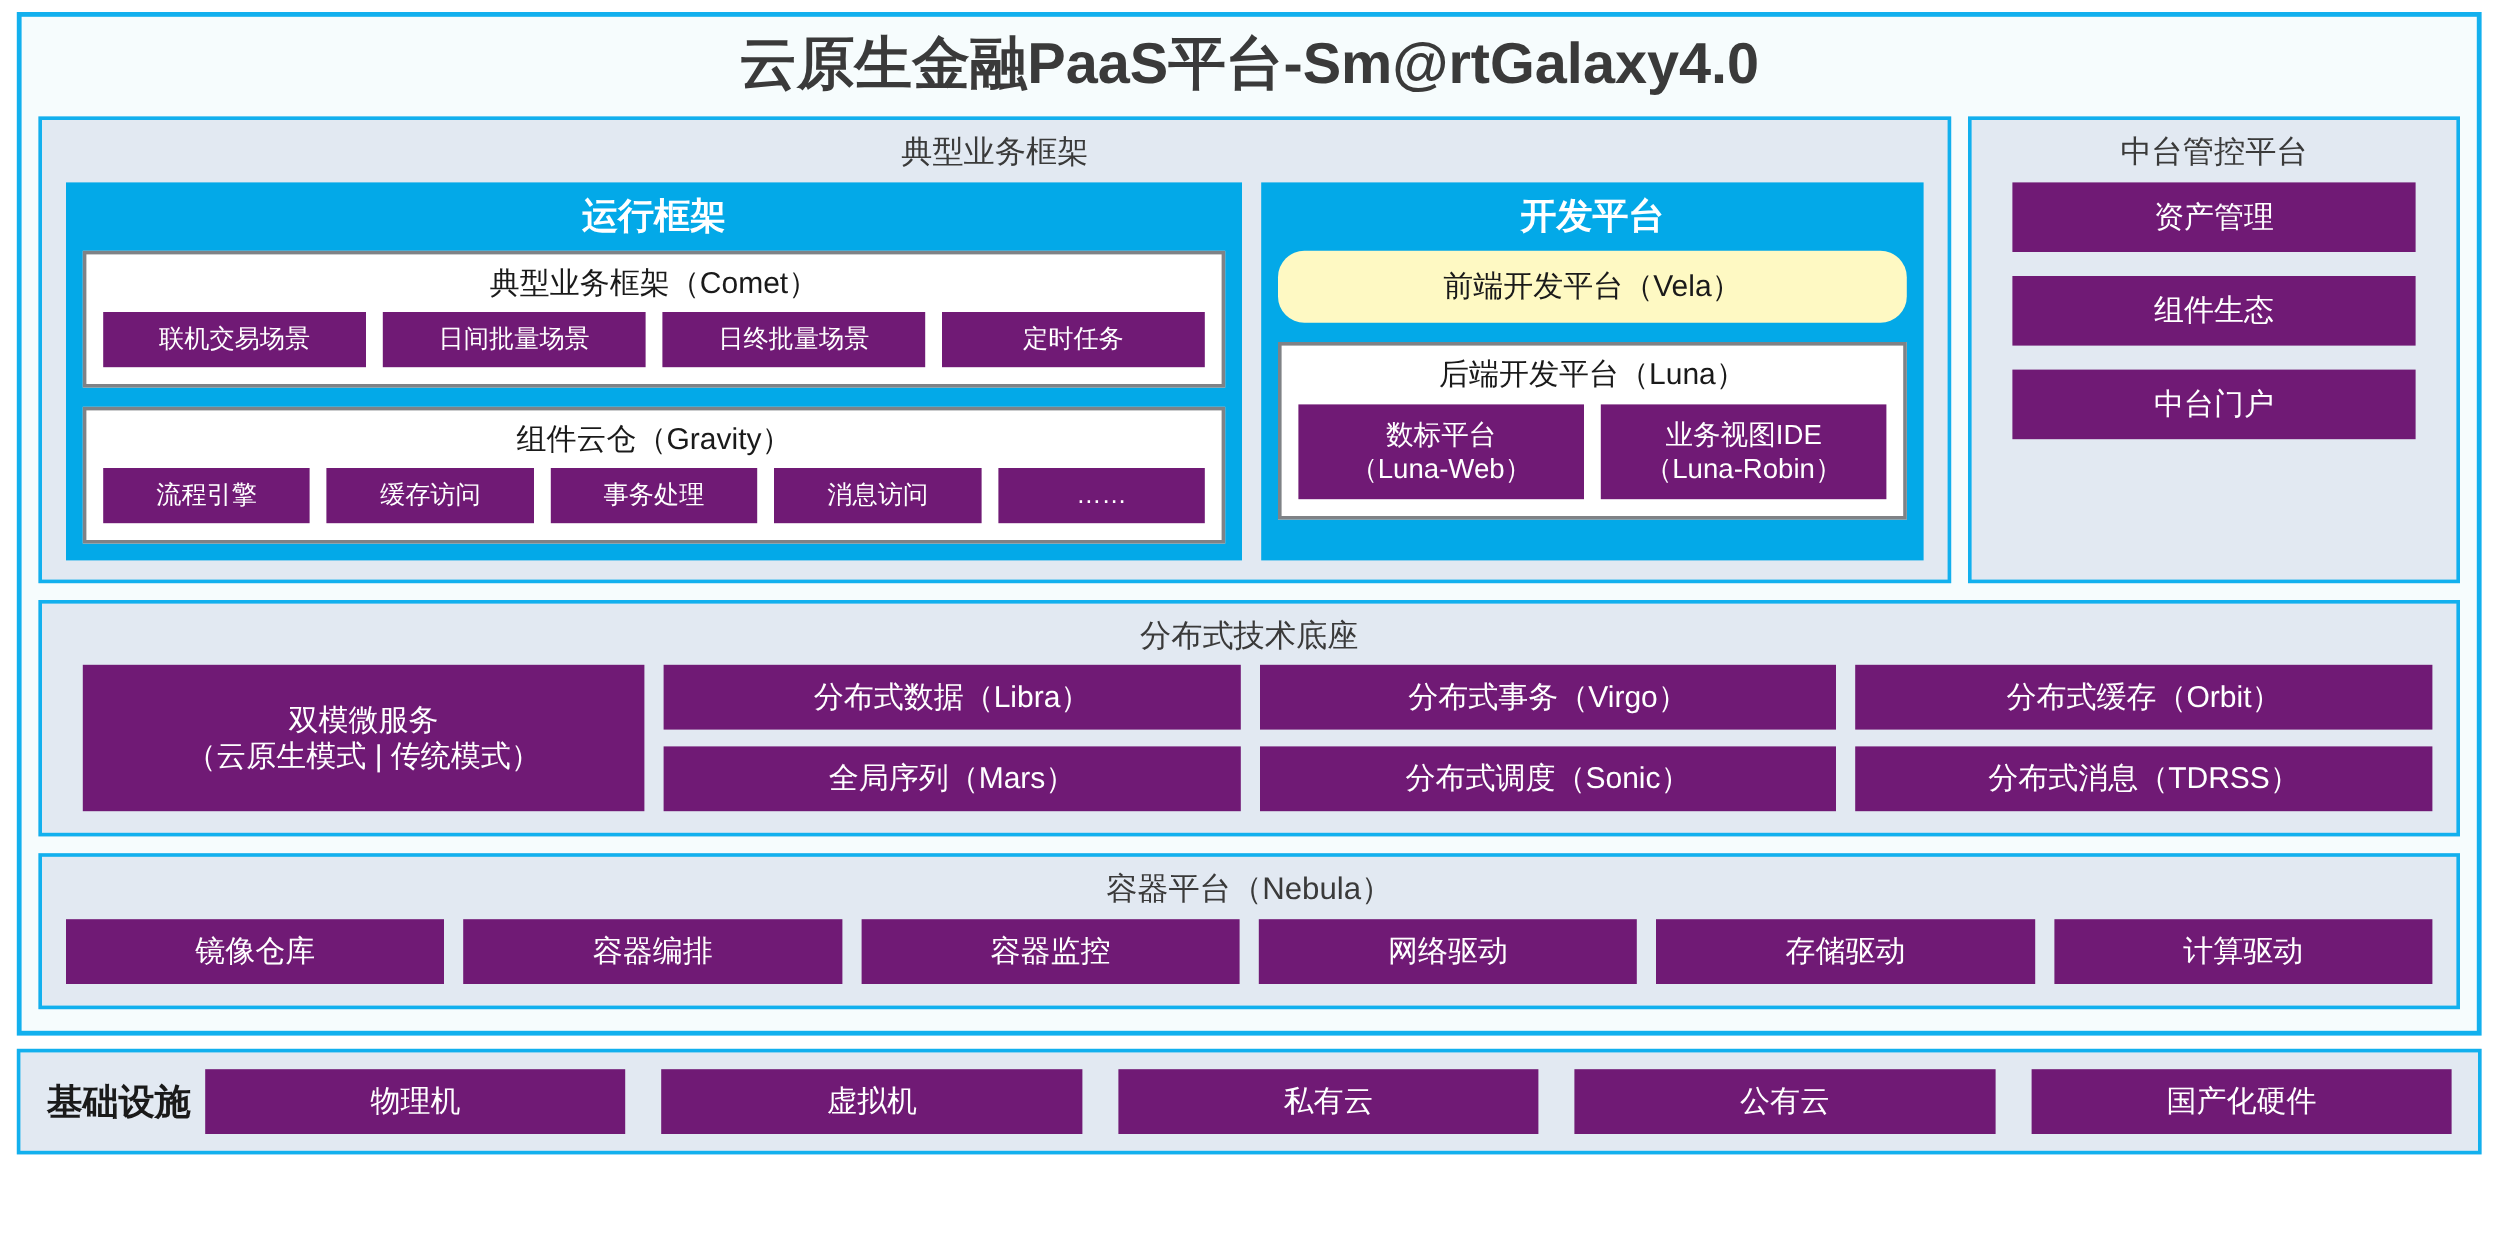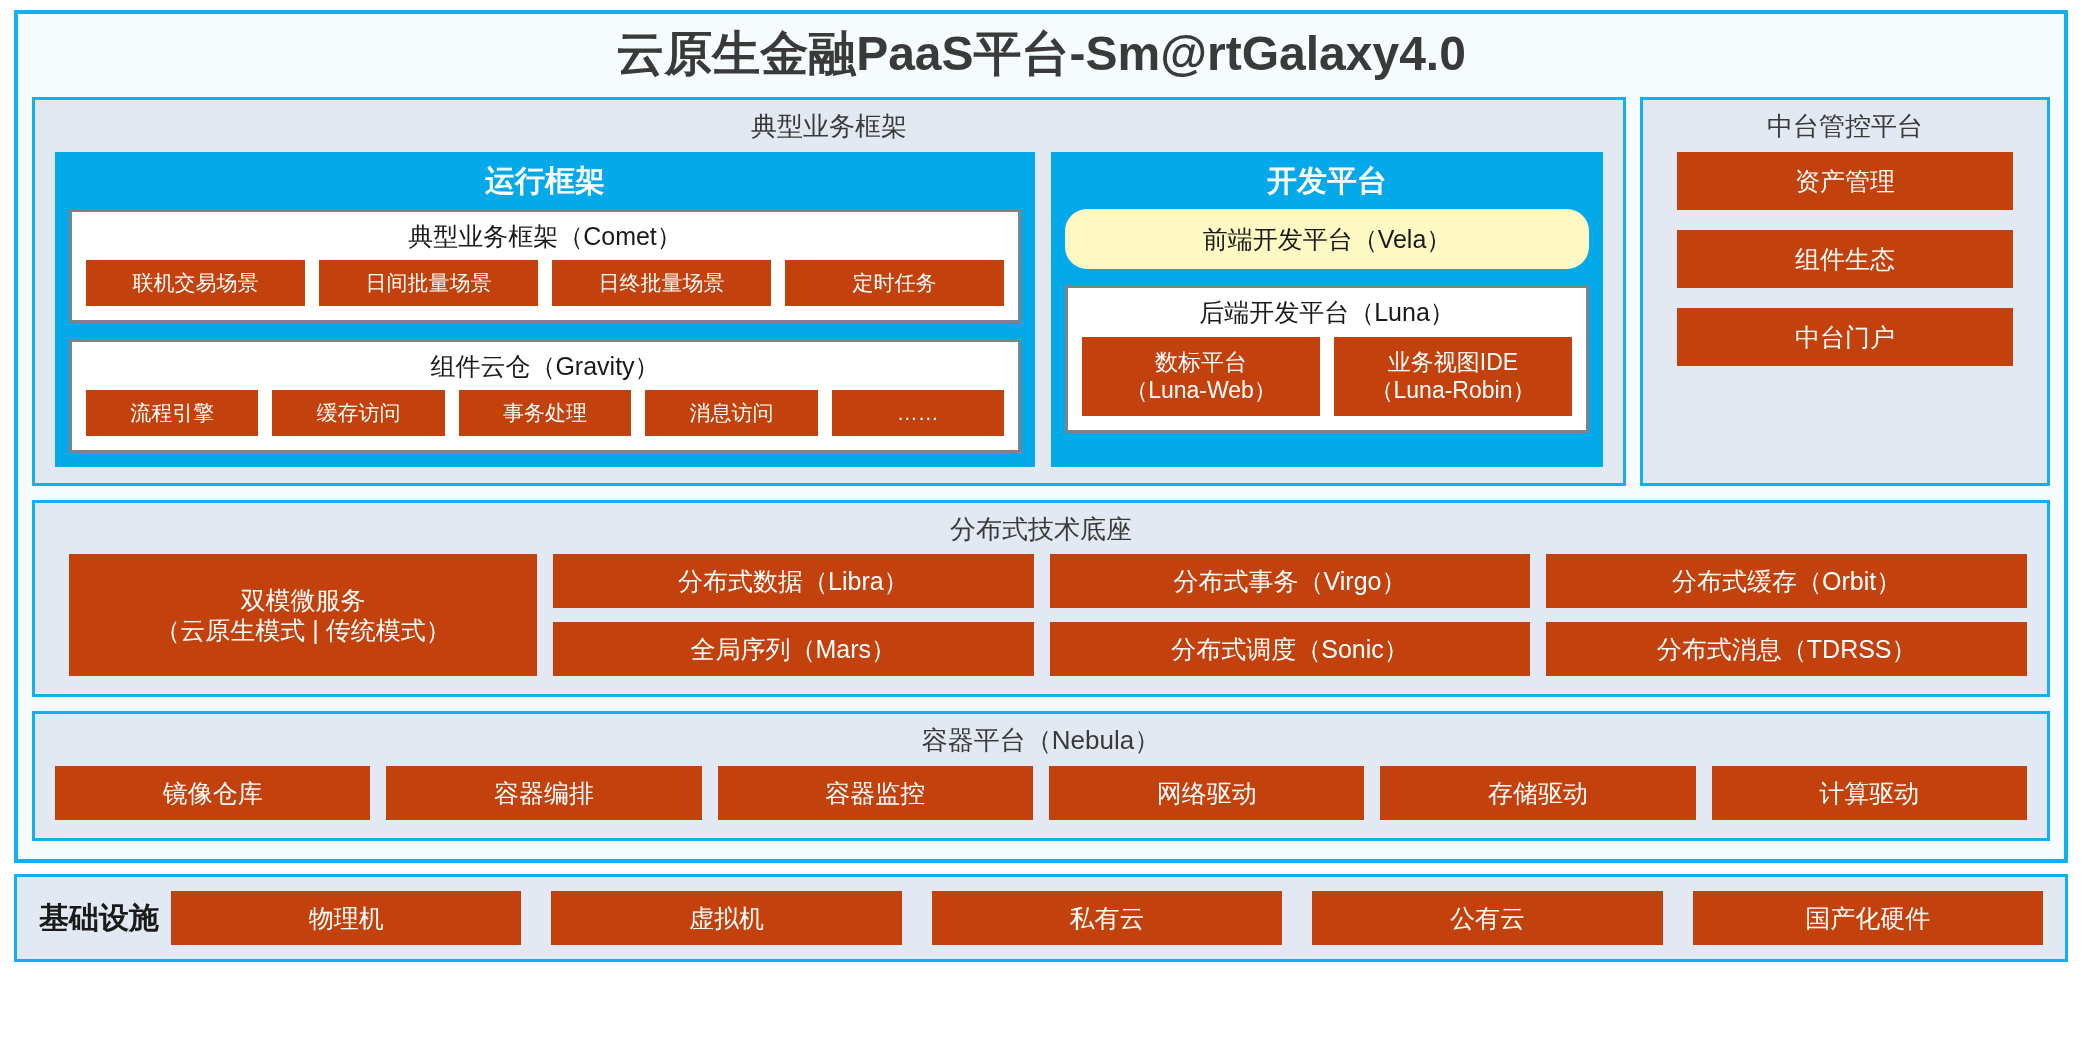--- a/index.html
+++ b/index.html
@@ -139,21 +139,21 @@
     line-height: 1.15;
     border-radius: 22px;
   }
 
   
   .chip-row {
     display: flex;
     gap: 14px;
   }
   .chip {
-    background: #c2410c;
+    background: #701a75;
     color: #ffffff;
     text-align: center;
     box-sizing: border-box;
     display: flex;
     align-items: center;
     justify-content: center;
     line-height: 1.2;
     flex: 1 1 0;
   }
   .chip.sm  { font-size: 21px; padding: 10px 4px; min-height: 44px; }

